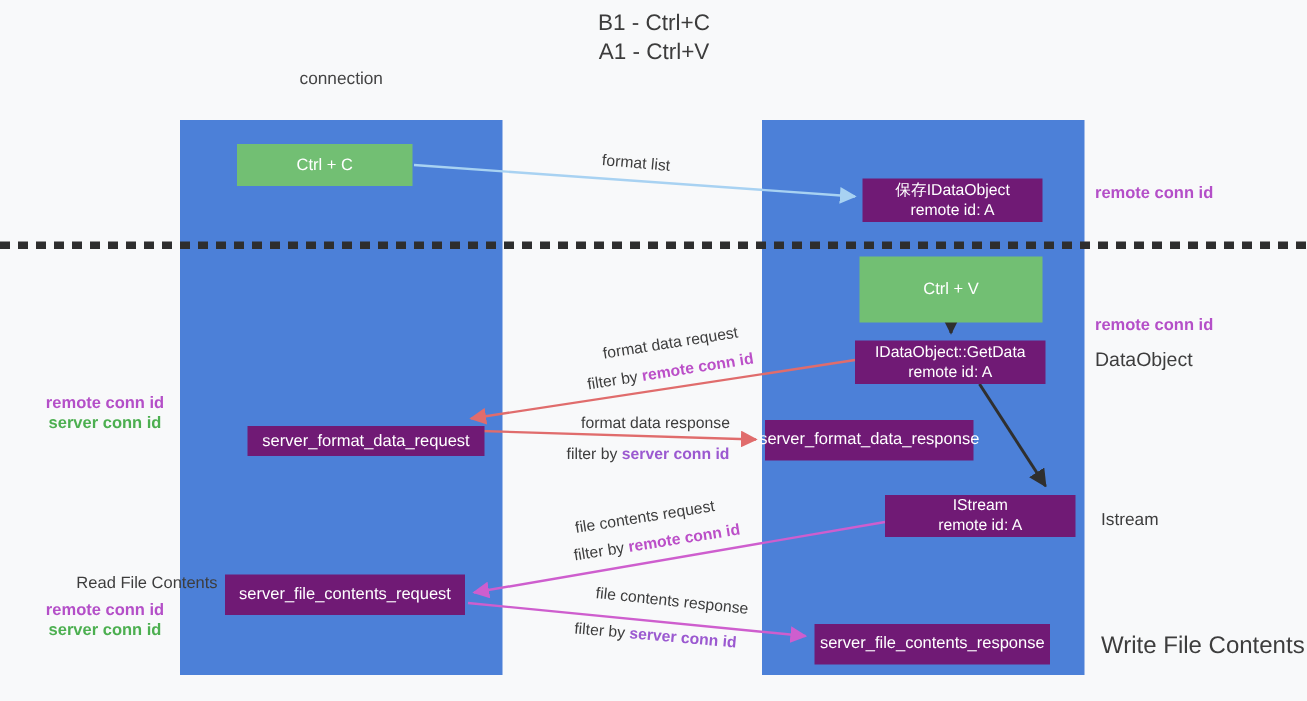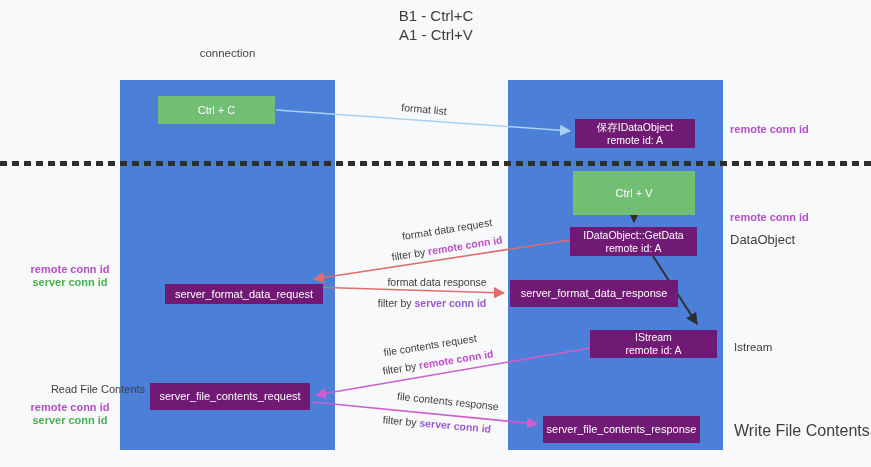--- a/index.html
+++ b/index.html
@@ -123,21 +123,21 @@
 
   <div class="abs node orange" style="left:570px;top:227px;width:127px;height:29px;">
     <span class="l2">IDataObject::GetData</span>
     <span class="l2">remote id: A</span>
   </div>
 
   <div class="abs node orange" style="left:165px;top:267px;width:158px;height:20px;margin-top:17px;">
     <span>server_format_data_request</span>
   </div>
 
-  <div class="abs node orange" style="left:510px;top:280px;width:168px;height:27px;">
+  <div class="abs node orange" style="left:510px;top:280px;width:139px;height:27px;">
     <span>server_format_data_response</span>
   </div>
 
   <div class="abs node orange" style="left:590px;top:330px;width:127px;height:28px;">
     <span class="l2">IStream</span>
     <span class="l2">remote id: A</span>
   </div>
 
   <div class="abs node orange" style="left:150px;top:383px;width:160px;height:27px;">
     <span>server_file_contents_request</span>

